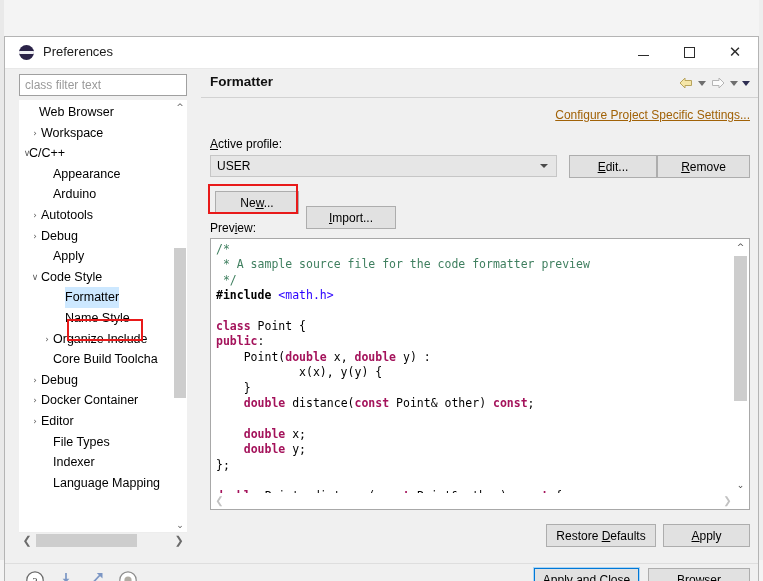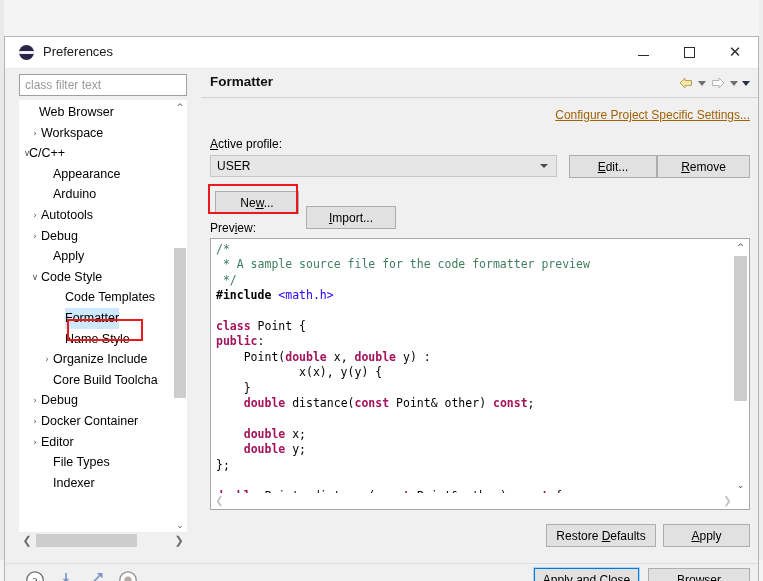--- a/index.html
+++ b/index.html
@@ -260,23 +260,20 @@
             <span class="twisty" style="left: 10px;">›</span>
             <span class="lbl" style="left: 22px;">Debug</span>
           </div>
           <div class="row">
             <span class="lbl" style="left: 34px;">Apply</span>
           </div>
           <div class="row">
             <span class="twisty" style="left: 10px;">∨</span>
             <span class="lbl" style="left: 22px;">Code Style</span>
           </div>
-          <div class="row">
-            <span class="lbl" style="left: 46px;">Code Templates</span>
-          </div>
           <div class="row sel">
             <span class="lbl" style="left: 46px;">Formatter</span>
           </div>
           <div class="row">
             <span class="lbl" style="left: 46px;">Name Style</span>
           </div>
           <div class="row">
             <span class="twisty" style="left: 22px;">›</span>
             <span class="lbl" style="left: 34px;">Organize Include</span>
           </div>
@@ -293,20 +290,23 @@
           </div>
           <div class="row">
             <span class="twisty" style="left: 10px;">›</span>
             <span class="lbl" style="left: 22px;">Editor</span>
           </div>
           <div class="row">
             <span class="lbl" style="left: 34px;">File Types</span>
           </div>
           <div class="row">
             <span class="lbl" style="left: 34px;">Indexer</span>
+          </div>
+          <div class="row">
+            <span class="lbl" style="left: 34px;">Language Mapping</span>
           </div>
         </div>
       <div class="tree-vbar">
         <div class="arrow up">^</div>
         <div class="thumb"></div>
         <div class="arrow down">⌄</div>
       </div>
     </div>
     <div class="tree-hbar">
       <div class="harrow l">❮</div>

